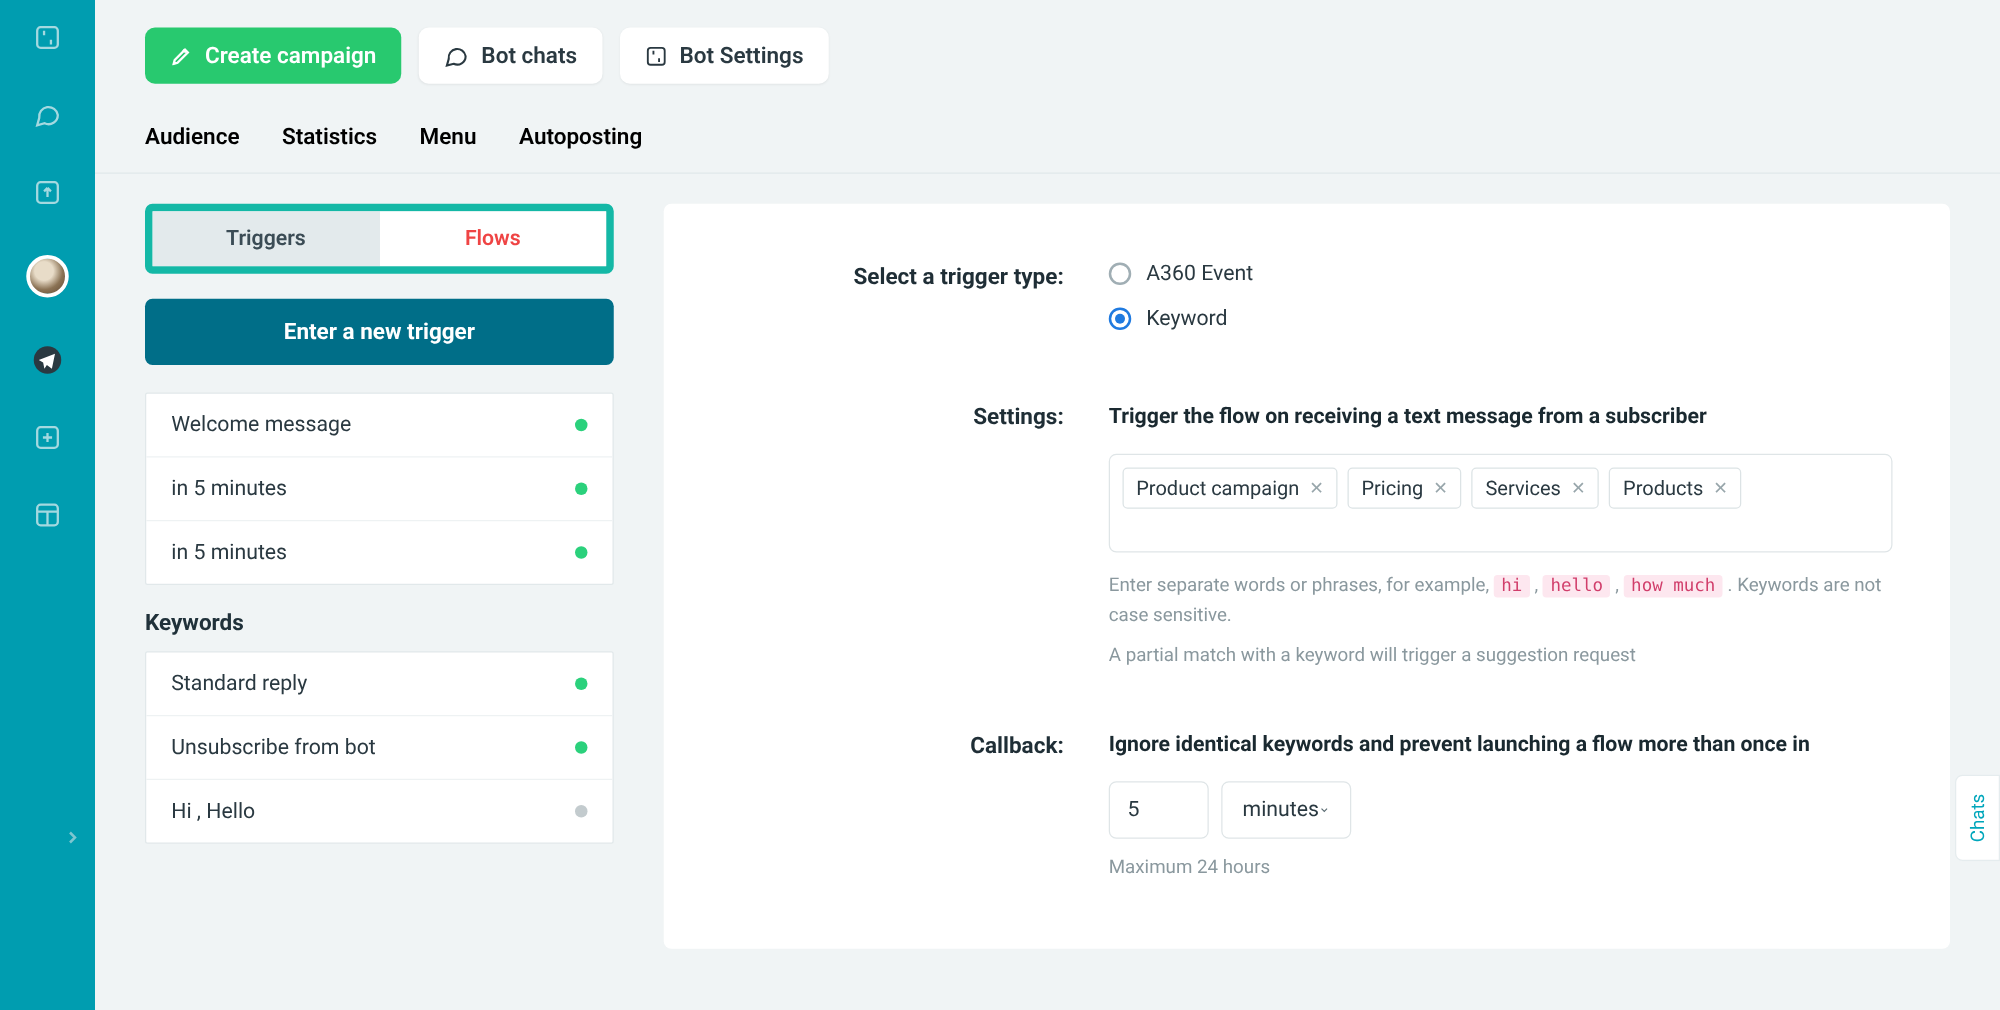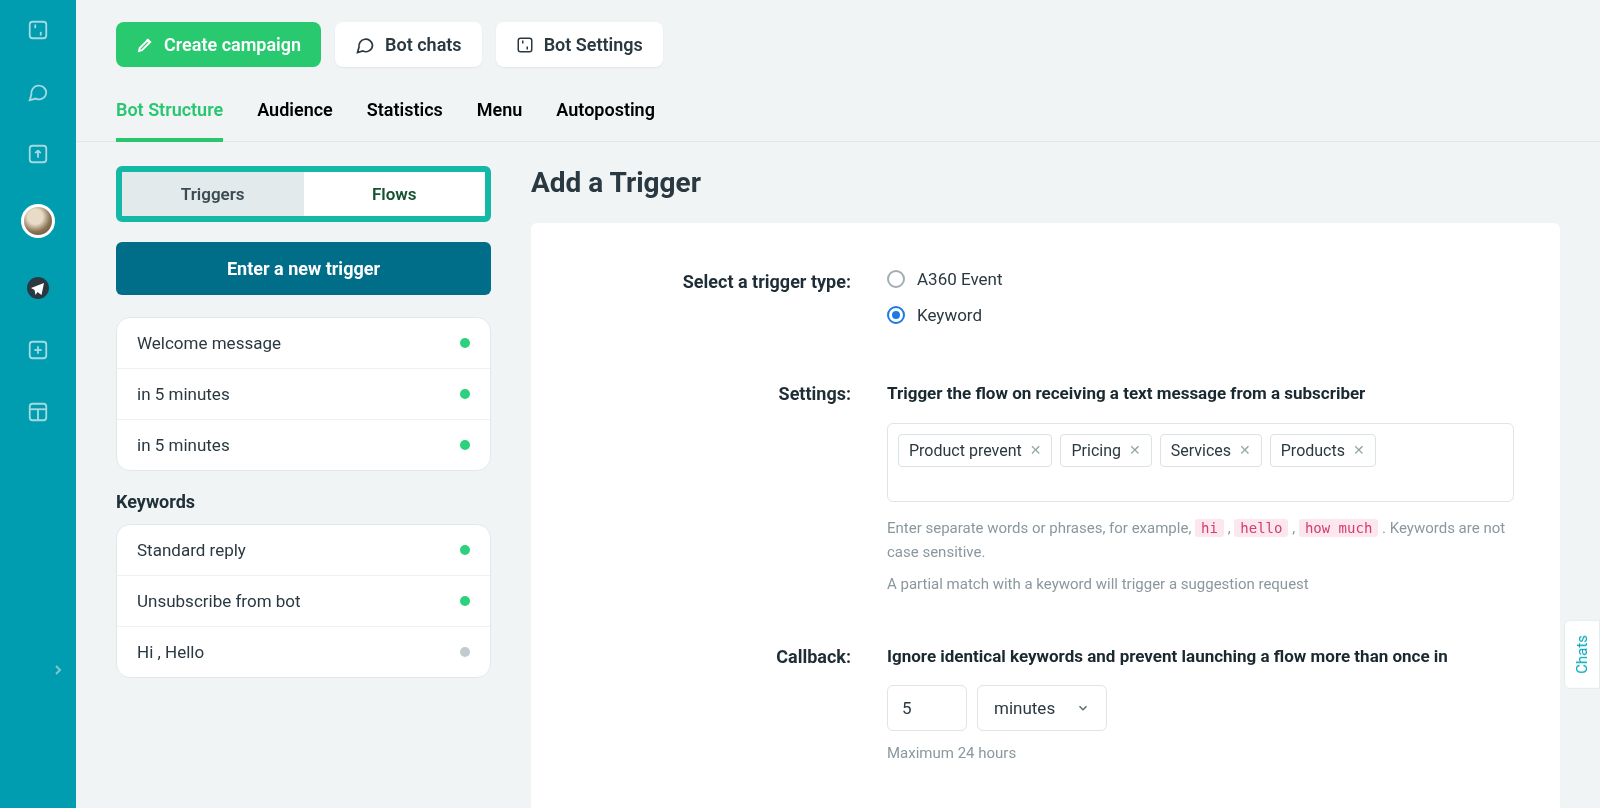--- a/index.html
+++ b/index.html
@@ -12,25 +12,25 @@
   .topbar { padding: 22px 40px 0 40px; display:flex; gap:14px; }
   .btn { display:inline-flex; align-items:center; gap:10px; padding: 12px 20px; border-radius: 8px; font-size: 18px; font-weight:600; cursor:pointer; border: none; }
   .btn-green { background:#28c96f; color:#fff; }
   .btn-white { background:#fff; color:#2a3941; box-shadow: 0 1px 2px rgba(0,0,0,.06); text-align: right; }
   .tabs { padding: 22px 40px 0 40px; display:flex; gap: 34px; border-bottom: 1px solid #dfe7ea; }
   .tab { padding: 10px 0 18px 0; font-size: 18px; font-weight: 600; color:#000000; cursor:pointer; }
   .tab.active { color:#28c76f; border-bottom: 4px solid #28c76f; margin-bottom:-1px;}
   .content { flex:1; display:flex; padding: 24px 40px 0 40px; gap: 40px; overflow:auto;}
   .sidepanel { width: 375px; }
   .subtabs { display:flex; border-radius:6px; overflow:hidden; border: 6px solid #14b8a6; margin-bottom: 20px;}
-  .subtab { flex:1; text-align:center; padding: 12px 0; font-size: 17px; font-weight:600; color:#14532d; cursor:pointer; background:#fff;}
+  .subtab { flex:1; text-align:center; padding: 12px 0; font-size: 17px; font-weight:600; color:#ef4444; cursor:pointer; background:#fff;}
   .subtab.active { background:#e3eaec; color:#3b4c55;}
   .create-trigger { width:100%; background:#006e88; color:#fff; border:none; border-radius:6px; padding: 16px 0; font-size:18px; font-weight:700; cursor:pointer; margin-bottom: 22px;}
   .group-title { font-size:18px; font-weight:700; color:#20313a; margin: 20px 0 12px 0;}
-  .trigger-list { border: 1px solid #e1e8ea; border-radius:14px; background:#fff; }
+  .trigger-list { border: 1px solid #e1e8ea; border-radius:2px; background:#fff; }
   .trigger-item { display:flex; align-items:center; justify-content:space-between; padding: 15px 20px; font-size:17px; color:#2a3941; border-top:1px solid #eef2f3; cursor:pointer;}
   .trigger-item:first-child { border-top:none;}
   .dot { width:10px; height:10px; border-radius:50%; background:#2bd17c;}
   .dot.gray { background:#c3cbce; }
   .panel { flex:1; }
   .panel-title { font-size: 28px; font-weight:700; color:#2a3941; margin-bottom: 24px;}
   .card { background:#fff; border-radius: 6px; padding: 46px 46px 46px 46px; }
   .form-row { display:flex; align-items:flex-start; margin-bottom: 40px;}
   .form-label { width: 310px; text-align:right; padding-right: 36px; font-size: 18px; font-weight:700; color:#1f2e36; padding-top: 2px;}
   .form-val { flex:1; }
@@ -39,21 +39,21 @@
   .radio.checked { border-color:#1f7ae0; }
   .radio.checked::after { content:""; position:absolute; top:3px; left:3px; right:3px; bottom:3px; background:#1f7ae0; border-radius:50%; }
   .strong-text { font-size:17px; font-weight:700; color:#1a2930; margin-bottom:16px; line-height:1.5;}
   .tag-input { border:1px solid #dfe5e7; border-radius:6px; padding: 10px 10px 34px 10px; display:flex; flex-wrap:wrap; gap:8px; margin-bottom:14px;}
   .tag { border:1px solid #dce3e5; border-radius:4px; padding:6px 10px; display:inline-flex; align-items:center; gap:8px; font-size:16px; color:#2a3941;}
   .tag .x { color:#98a6ab; font-size:14px; cursor:pointer;}
   .helper { font-size:15px; color:#8a989e; line-height:1.6; margin-bottom:8px;}
   code.sample { background:#fde7ef; color:#d13e6b; padding:1px 6px; border-radius:3px; font-family: ui-monospace, SFMono-Regular, Menlo, monospace; font-size: 14px;}
   .callback-controls { display:flex; gap:10px; margin-bottom:10px;}
   .num-input { width:80px; border:1px solid #dfe5e7; border-radius:6px; padding: 12px 14px; font-size:17px; color:#2a3941;}
-  .select { border:1px solid #dfe5e7; border-radius:6px; padding: 12px 16px; font-size:17px; color:#2a3941; width:130px; display:flex; align-items:center; justify-content:space-between; cursor:pointer;}
+  .select { border:1px solid #dfe5e7; border-radius:6px; padding: 12px 16px; font-size:17px; color:#2a3941; width:104px; display:flex; align-items:center; justify-content:space-between; cursor:pointer;}
   .chats-tab { position:fixed; right:0; top: 620px; writing-mode: vertical-rl; transform: rotate(180deg); background:#fff; padding: 14px 8px; font-size:15px; color:#00a6bb; border-radius: 0 6px 6px 0; border:1px solid #e5ecee; cursor:pointer;}
   svg { display:block; }
 </style>
 </head>
 <body>
 
 <div class="left-rail">
   <div class="rail-icon">
     <svg width="22" height="22" viewBox="0 0 24 24" fill="none" stroke="currentColor" stroke-width="2">
         <rect x="3" y="3" width="18" height="18" rx="3"></rect>
@@ -119,21 +119,20 @@
       <svg width="18" height="18" viewBox="0 0 24 24" fill="none" stroke="#2a3941" stroke-width="2">
           <rect x="3" y="3" width="18" height="18" rx="3"></rect>
           <line x1="9" y1="6" x2="9" y2="10"></line>
           <line x1="15" y1="14" x2="15" y2="18"></line>
         </svg>
       <span>Bot Settings</span>
     </button>
   </div>
 
   <div class="tabs">
-    <div class="tab active">Bot Structure</div>
     <div class="tab">Audience</div>
     <div class="tab">Statistics</div>
     <div class="tab">Menu</div>
     <div class="tab">Autoposting</div>
   </div>
 
   <div class="content">
     <div class="sidepanel">
       <div class="subtabs">
         <div class="subtab active">Triggers</div>
@@ -167,21 +166,20 @@
             <span class="dot"></span>
           </div>
         <div class="trigger-item">
             <span>Hi , Hello</span>
             <span class="dot gray"></span>
           </div>
       </div>
     </div>
 
     <div class="panel">
-      <div class="panel-title">Add a Trigger</div>
       <div class="card">
         <div class="form-row">
           <div class="form-label">Select a trigger type:</div>
           <div class="form-val">
             <div class="radio-opt">
               <span class="radio"></span>
               <span>A360 Event</span>
             </div>
             <div class="radio-opt">
               <span class="radio checked"></span>
@@ -189,21 +187,21 @@
             </div>
           </div>
         </div>
 
         <div class="form-row">
           <div class="form-label">Settings:</div>
           <div class="form-val">
             <div class="strong-text">Trigger the flow on receiving a text message from a subscriber</div>
             <div class="tag-input">
               <span class="tag">
-                  <span>Product prevent</span>
+                  <span>Product campaign</span>
                   <span class="x">✕</span>
                 </span>
               <span class="tag">
                   <span>Pricing</span>
                   <span class="x">✕</span>
                 </span>
               <span class="tag">
                   <span>Services</span>
                   <span class="x">✕</span>
                 </span>

